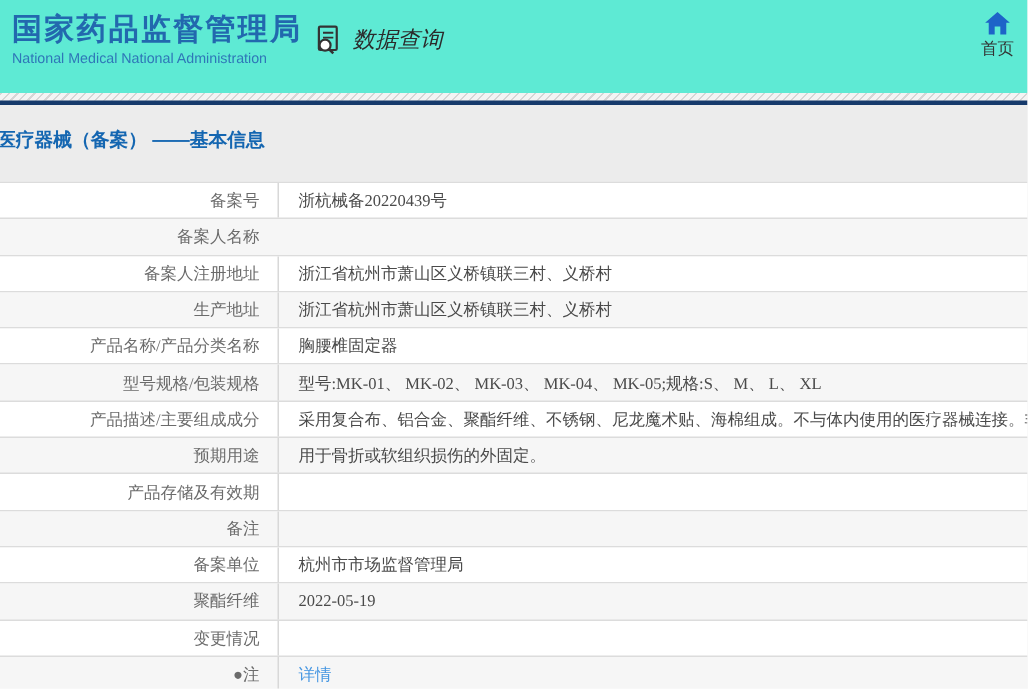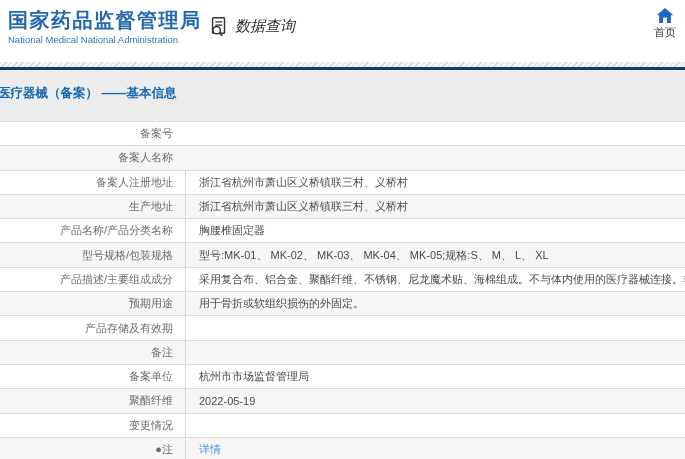--- a/index.html
+++ b/index.html
@@ -1,35 +1,35 @@
 <!DOCTYPE html>
 <html><head>
 <meta charset="utf-8">
 <style>
   html,body { margin:0; padding:0; }
   body {
     width:685px; height:459px;
     font-family:"Liberation Sans","DejaVu Sans",sans-serif;
     background:#ececec; overflow:hidden;
   }
-  .header { background:#ffffff; height:62px; position:relative; }
+  .header { background:#5eead4; height:62px; position:relative; }
   .brand { position:absolute; left:8px; top:8px; }
   .brand-cn { color:#2268ae; font-size:20px; font-weight:bold; letter-spacing:1.5px; line-height:24px; }
   .brand-en { color:#2f77b8; font-size:9.5px; margin-top:2px; }
   .nav-query { position:absolute; left:208px; top:15px; display:flex; align-items:center; gap:5px;
                color:#2b2b2b; font-size:15px; cursor:pointer;font-style:italic; }
   .home { position:absolute; right:9px; top:7px; text-align:left; font-size:11px; color:#333; cursor:pointer; }
   .home .txt { margin-top:1px; }
   .hatch { height:5px; background:repeating-linear-gradient(135deg,#d6d6d6 0 1px,#f4f4f4 1px 4px); }
   .navy-line { height:3px; background:#163a6b; }
   .section-band { height:51px; background:#ececec; }
   .section-title { color:#1466b1; font-size:12.5px; font-weight:bold; padding-top:15px; margin-left:-2px; }
   .table { background:#ffffff; border-top:1px solid #dcdcdc; }
   .row { display:flex; height:23.3px; border-bottom:1px solid #dcdcdc; align-items:stretch;
-         font-size:11px; background:#ffffff; }
+         font-size:11px; background:#ffffff;font-family:Liberation Serif, serif; }
   .row:nth-child(even){ background:#f6f6f6; }
   .label-cell { width:185px; text-align:right; padding-right:12px; color:#6b6b6b;
                 box-sizing:border-box; flex:none; display:flex; align-items:center; justify-content:flex-end; }
   .value-cell { flex:1; border-left:1px solid #d8d8d8; padding-left:13px; color:#4a4a4a;
                 display:flex; align-items:center; white-space:nowrap; overflow:hidden; }
   a.details { color:#4596e2; text-decoration:none; }
   .icon-svg { display:block; }
 </style>
 </head>
 <body>
@@ -67,20 +67,21 @@
 <div class="hatch"></div>
 <div class="navy-line"></div>
 
 <div class="section-band">
   <div class="section-title">医疗器械（备案） ——基本信息</div>
 </div>
 
 <div class="table">
     <div class="row">
       <div class="label-cell">备案号</div>
+      <div class="value-cell">浙杭械备20220439号</div>
     </div>
     <div class="row">
       <div class="label-cell">备案人名称</div>
     </div>
     <div class="row">
       <div class="label-cell">备案人注册地址</div>
       <div class="value-cell">浙江省杭州市萧山区义桥镇联三村、义桥村</div>
     </div>
     <div class="row">
       <div class="label-cell">生产地址</div>

